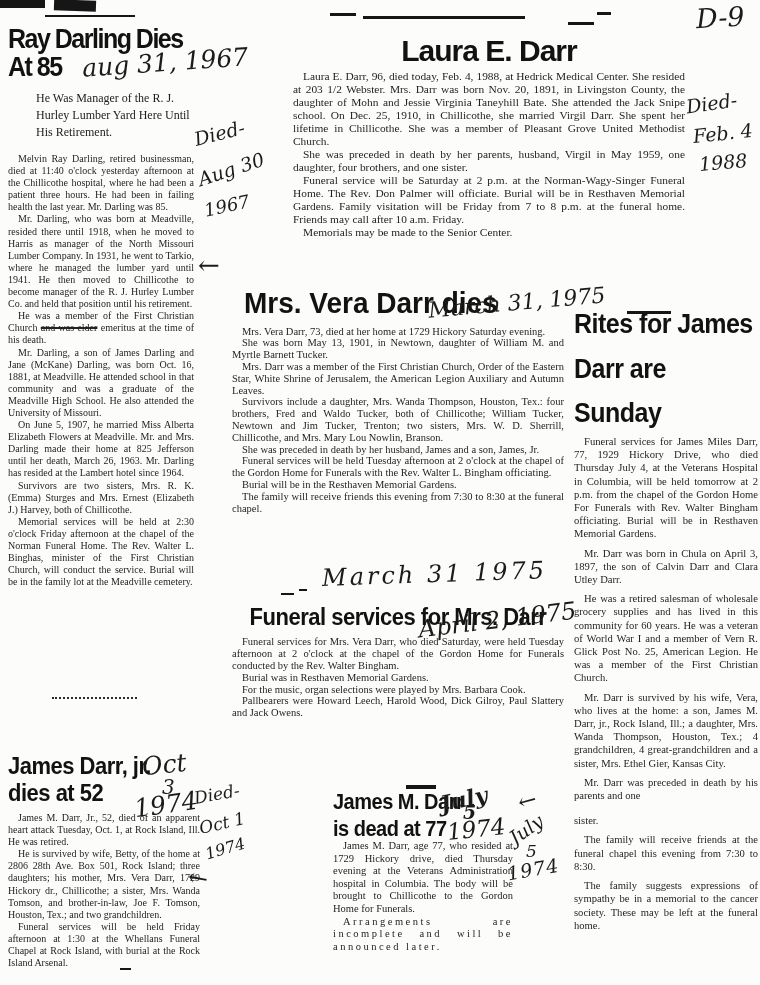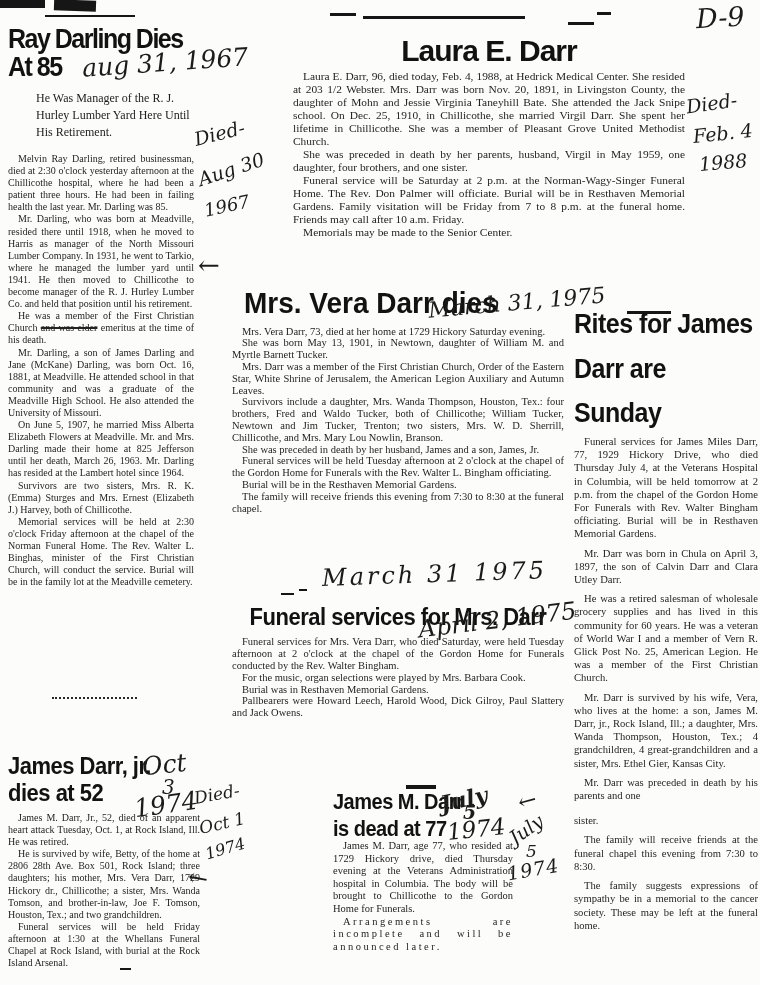--- a/index.html
+++ b/index.html
@@ -53,21 +53,21 @@
   <div class="mark" style="left:120px;top:968px;width:11px;height:2px;"></div>
   <div class="dots" style="left:52px;top:697px;width:85px;"></div>
 
   <section class="article col-left" style="left:8px;top:25px;width:186px;">
     <h1 class="hl" style="font-size:25px;letter-spacing:-1.5px;">
       <span>Ray Darling Dies</span><br>
       <span>At 85</span>
     </h1>
     <div class="subhead" style="margin:14px 0 12px 28px;font-size:12px;line-height:17px;width:158px;">He Was Manager of the R. J. Hurley Lumber Yard Here Until His Retirement.</div>
     <div class="body-text">
-      <p>Melvin Ray Darling, retired businessman, died at 2:30 o'clock yesterday afternoon at the Chillicothe hospital, where he had been a patient three hours.  He had been in failing health the last year.  Mr. Darling was 85.</p>
+      <p>Melvin Ray Darling, retired businessman, died at 11:40 o'clock yesterday afternoon at the Chillicothe hospital, where he had been a patient three hours.  He had been in failing health the last year.  Mr. Darling was 85.</p>
       <p>Mr. Darling, who was born at Meadville, resided there until 1918, when he moved to Harris as manager of the North Missouri Lumber Company.  In 1931, he went to Tarkio, where he managed the lumber yard until 1941.  He then moved to Chillicothe to become manager of the R. J. Hurley Lumber Co. and held that position until his retirement.</p>
       <p><span>He was a member of the First Christian Church </span><span class="struck">and was elder</span><span> emeritus at the time of his death.</span></p>
       <p>Mr. Darling, a son of James Darling and Jane (McKane) Darling, was born Oct. 16, 1881, at Meadville.  He attended school in that community and was a graduate of the Meadville High School. He also attended the University of Missouri.</p>
       <p>On June 5, 1907, he married Miss Alberta Elizabeth Flowers at Meadville.  Mr. and Mrs. Darling made their home at 825 Jefferson until her death, March 26, 1963. Mr. Darling has resided at the Lambert hotel since 1964.</p>
       <p>Survivors are two sisters, Mrs. R. K. (Emma) Sturges and Mrs. Ernest (Elizabeth J.) Harvey, both of Chillicothe.</p>
       <p>Memorial services will be held at 2:30 o'clock Friday afternoon at the chapel of the Norman Funeral Home.  The Rev. Walter L. Binghas, minister of the First Christian Church, will conduct the service. Burial will be in the family lot at the Meadville cemetery.</p>
     </div>
   </section>
 
   <section class="article laura" style="left:293px;top:36px;width:392px;">
@@ -91,22 +91,22 @@
       <p>Funeral services will be held Tuesday afternoon at 2 o'clock at the chapel of the Gordon Home for Funerals with the Rev. Walter L. Bingham officiating.</p>
       <p>Burial will be in the Resthaven Memorial Gardens.</p>
       <p>The family will receive friends this evening from 7:30 to 8:30 at the funeral chapel.</p>
     </div>
   </section>
 
   <section class="article funeral" style="left:232px;top:606px;width:332px;">
     <h1 class="hl" style="font-size:22px;text-align:center;letter-spacing:-0.5px;">Funeral services for Mrs. Darr</h1>
     <div class="body-text" style="margin-top:8px;">
       <p>Funeral services for Mrs. Vera Darr, who died Saturday, were held Tuesday afternoon at 2 o'clock at the chapel of the Gordon Home for Funerals conducted by the Rev. Walter Bingham.</p>
+      <p>Burial was in Resthaven Memorial Gardens.</p>
       <p>For the music, organ selections were played by Mrs. Barbara Cook.</p>
-      <p>Burial was in Resthaven Memorial Gardens.</p>
       <p>Pallbearers were Howard Leech, Harold Wood, Dick Gilroy, Paul Slattery and Jack Owens.</p>
     </div>
   </section>
 
   <section class="article col-left" style="left:8px;top:752px;width:192px;">
     <h1 class="hl" style="font-size:22px;line-height:25px;letter-spacing:-0.5px;">
       <span>James Darr, jr.</span><br>
       <span>dies at 52</span>
     </h1>
     <div class="body-text" style="margin-top:10px;">

